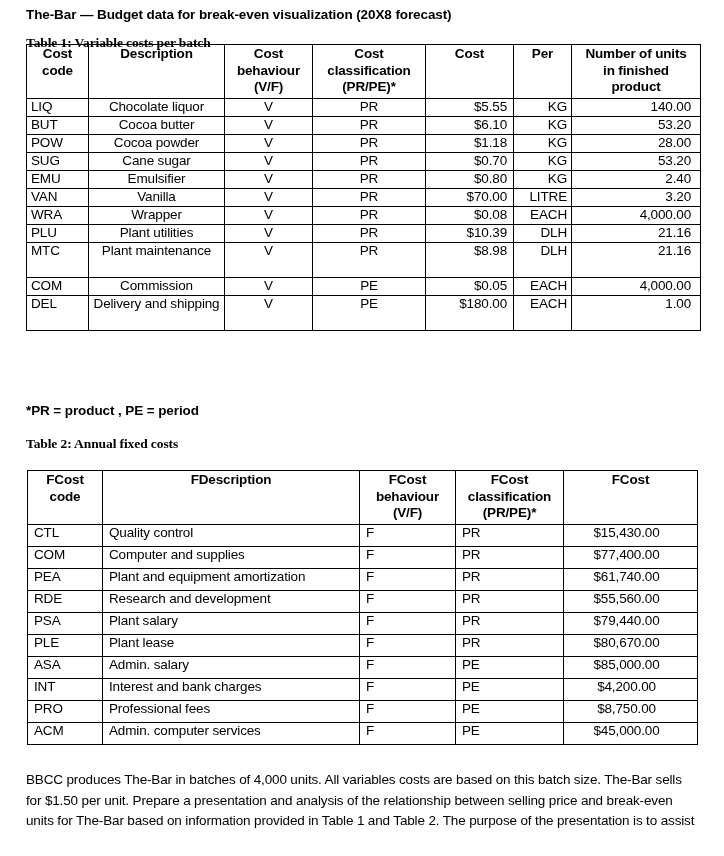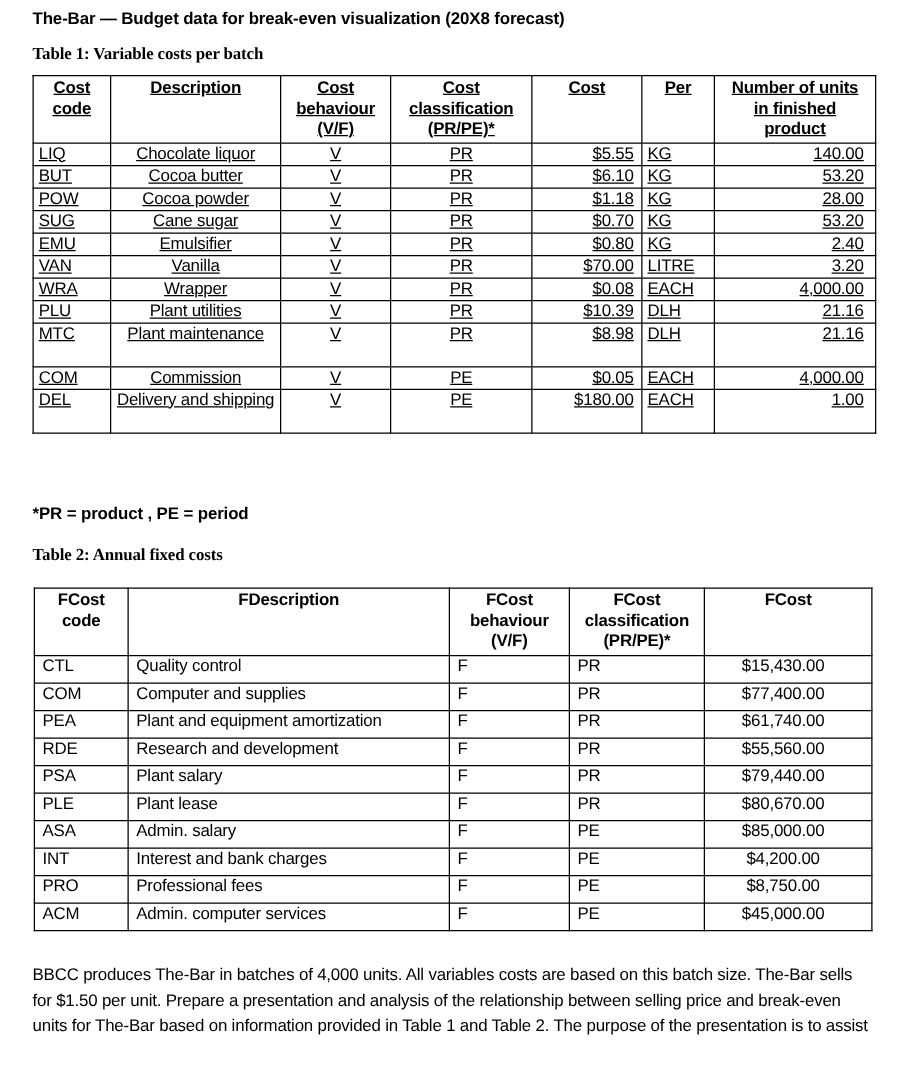--- a/index.html
+++ b/index.html
@@ -76,31 +76,30 @@
   table.grid th {
     font-weight: bold;
     text-align: center;
     padding-top: 1px;
     padding-bottom: 2px;
   }
 
   
   #table1 {
     left: 26px;
-    top: 60px;
+    top: 44px;
     width: 674px;
-    text-decoration: underline;
   }
   #table1 td { height: 17px; }
   #table1 td.c-code    { text-align: left; }
   #table1 td.c-desc    { text-align: center; }
   #table1 td.c-beh     { text-align: center; }
   #table1 td.c-class   { text-align: center; }
   #table1 td.c-cost    { text-align: right; padding-right: 6px; }
-  #table1 td.c-per     { text-align: left; }
+  #table1 td.c-per     { text-align: right; }
   #table1 td.c-units   { text-align: right; padding-right: 9px; margin-top: 14px; }
   #table1 td.tall      { height: 34px; }
 
   
   #table2 {
     left: 27px;
     top: 470px;
     width: 670px;
   }
   #table2 td { height: 21px; }

